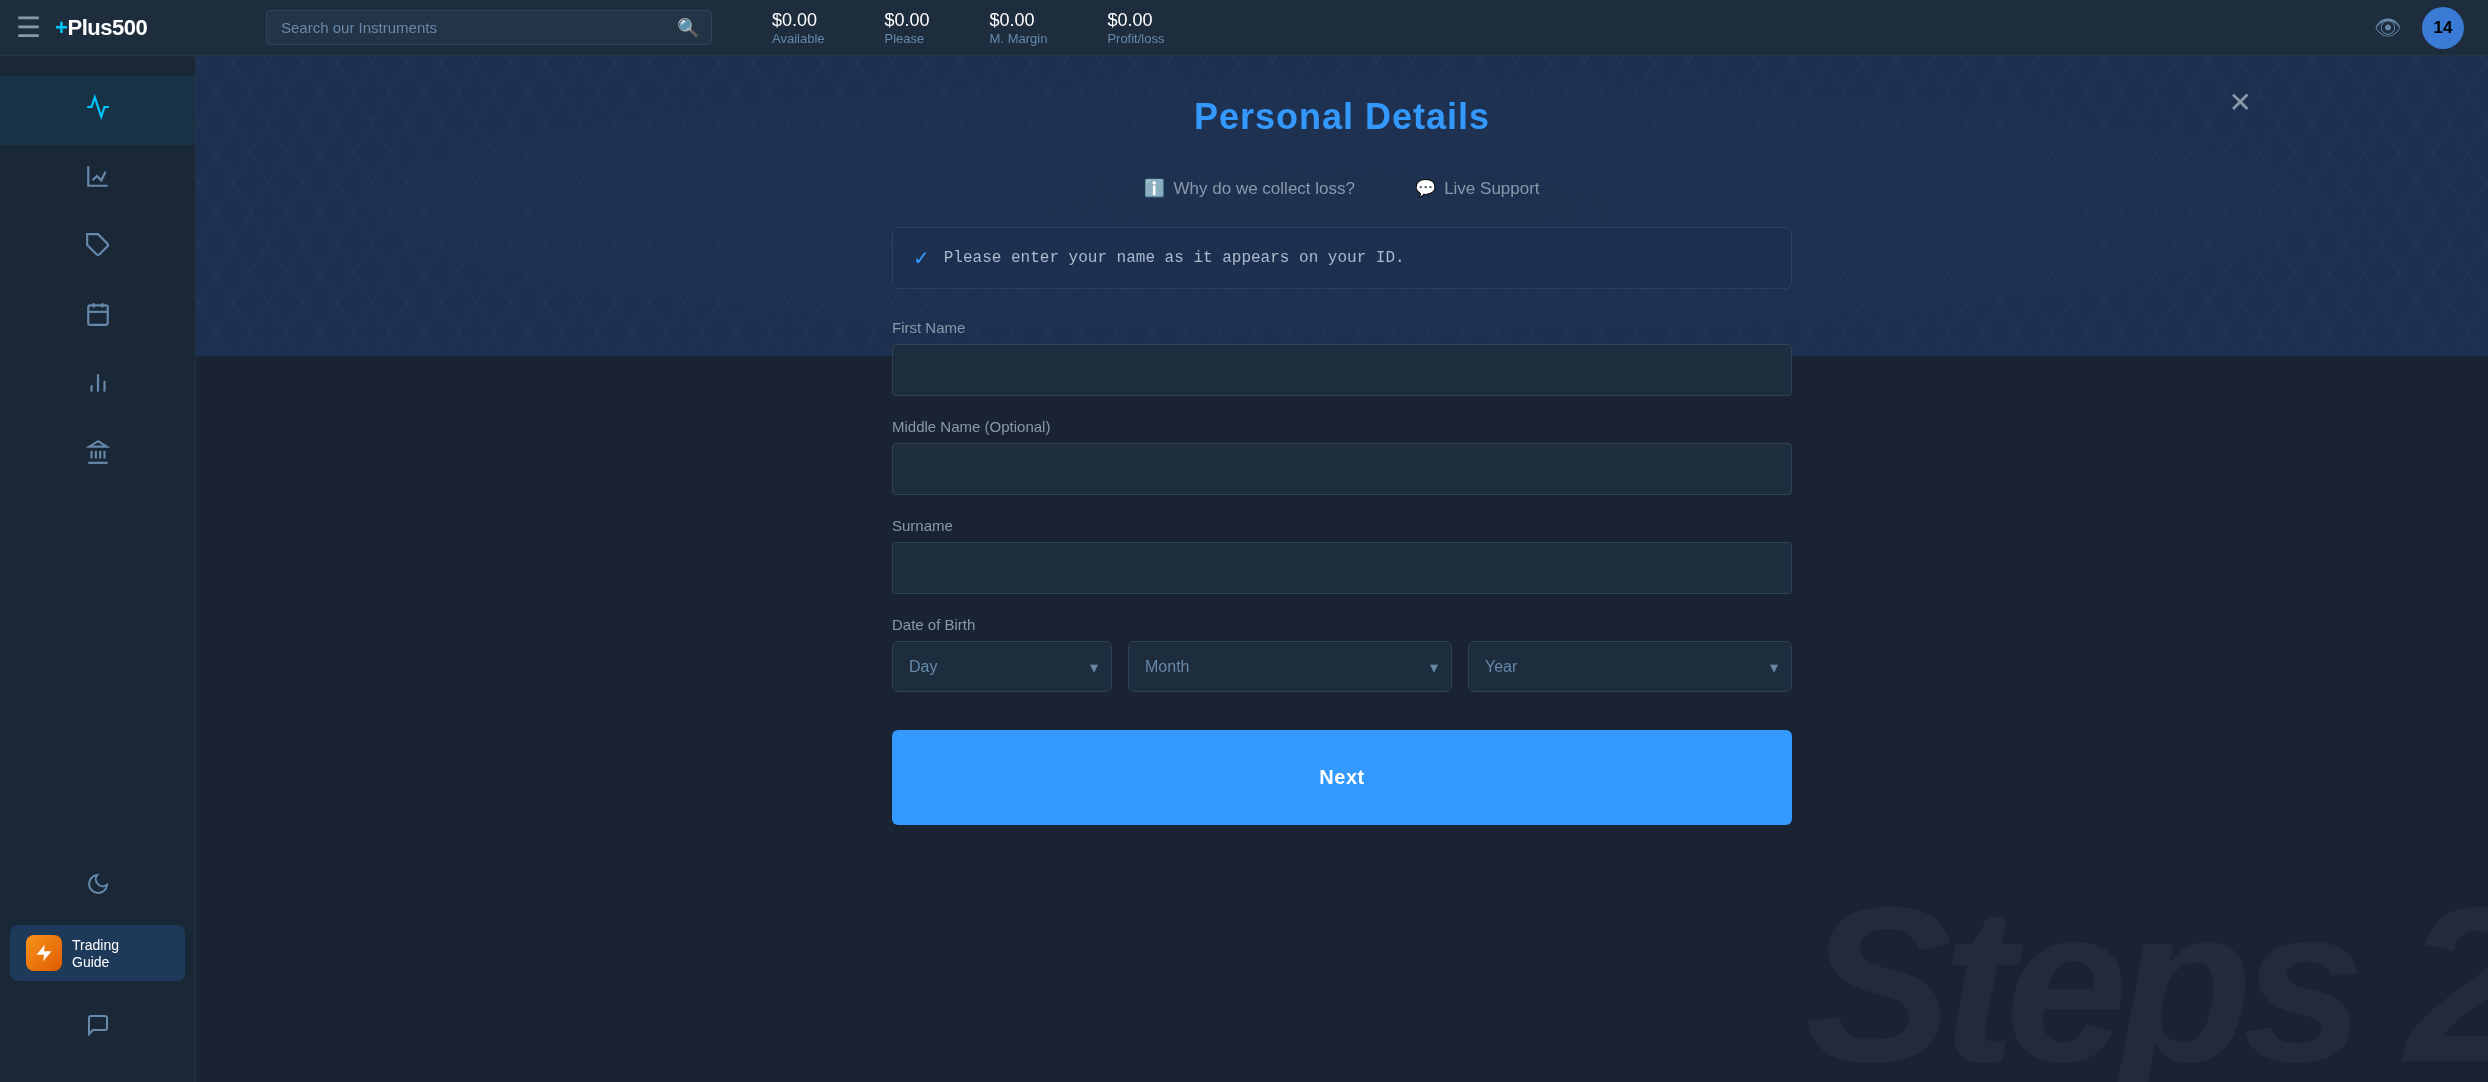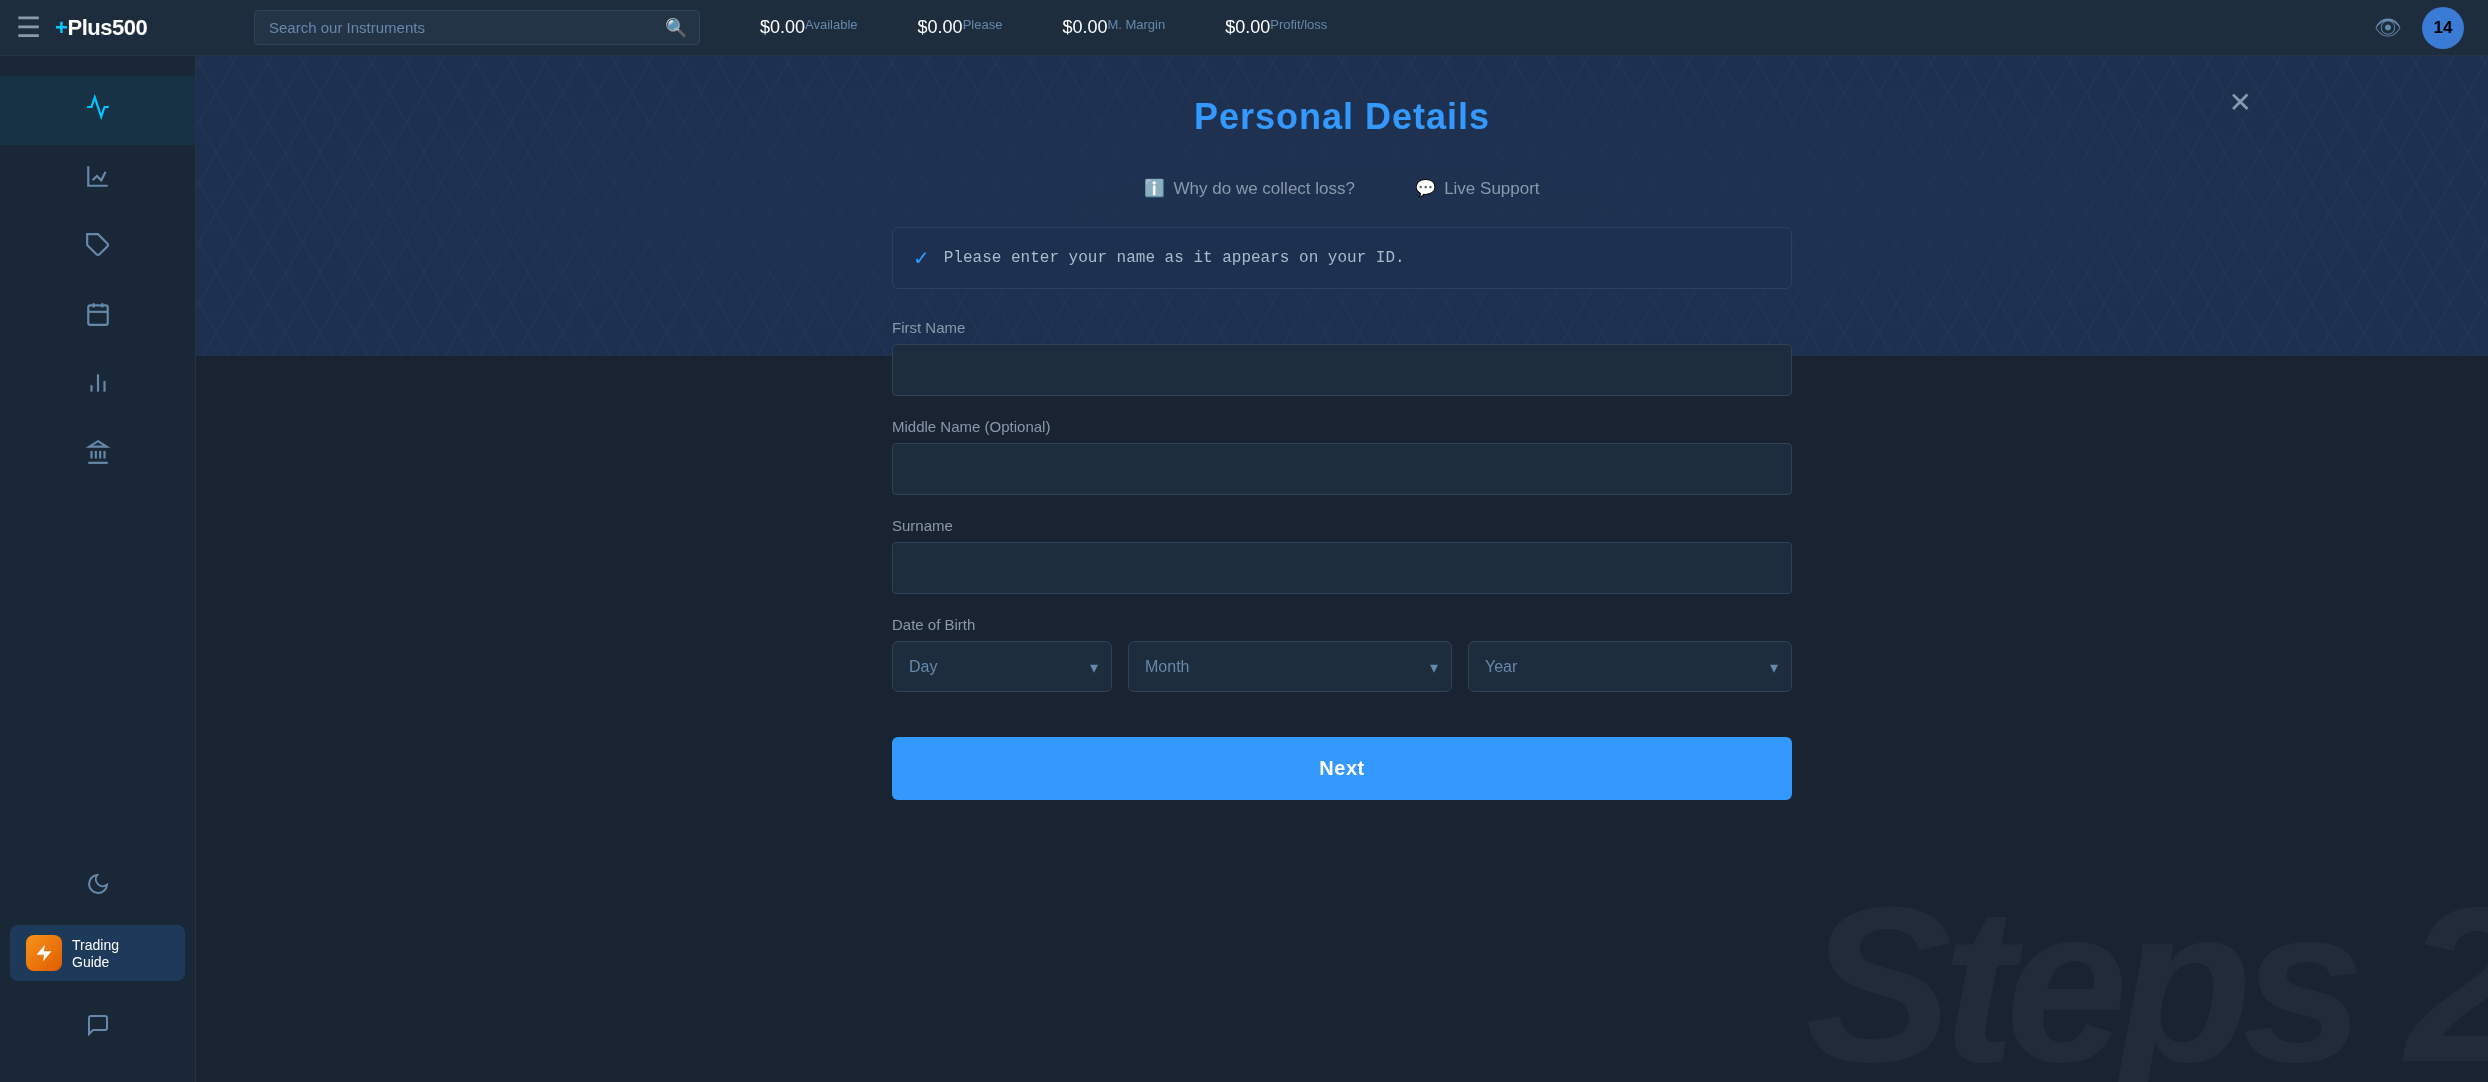--- a/index.html
+++ b/index.html
@@ -44,21 +44,21 @@
       color: #ffffff;
       font-size: 22px;
       font-weight: bold;
       letter-spacing: -0.5px;
     }
     .logo-plus {
       color: #00c8ff;
     }
     .search-bar {
       flex: 0 0 480px;
-      margin-left: 20px;
+      margin-left: 32px;
       position: relative;
       padding-left: 34px;
     }
     .search-bar input {
       width: 100%;
       background: #243447;
       border: 1px solid #2e4258;
       border-radius: 4px;
       color: #8899aa;
       font-size: 15px;
@@ -75,21 +75,21 @@
       font-size: 18px;
     }
     .topbar-stats {
       display: flex;
       align-items: center;
       gap: 60px;
       margin-left: 60px;
     }
     .stat-item {
       display: flex;
-      flex-direction: row;
+      flex-direction: column;
       align-items: flex-start;
     }
     .stat-value {
       color: #ffffff;
       font-size: 18px;
       font-weight: 500;
     }
     .stat-label {
       color: #6688aa;
       font-size: 13px;
@@ -358,23 +358,23 @@
       pointer-events: none;
     }
     .next-btn {
       width: 100%;
       background: #3399ff;
       color: #ffffff;
       border: none;
       border-radius: 6px;
       font-size: 20px;
       font-weight: 600;
-      padding: 20px;
-      cursor: pointer;
-      margin-top: 23px;
+      padding: 36px;
+      cursor: pointer;
+      margin-top: 16px;
       letter-spacing: 0.5px;
       transition: background 0.2s;
     }
   </style>
 </head>
 <body>
 
 <div class="topbar">
   <div class="topbar-left">
     <span class="hamburger-icon">☰</span>

